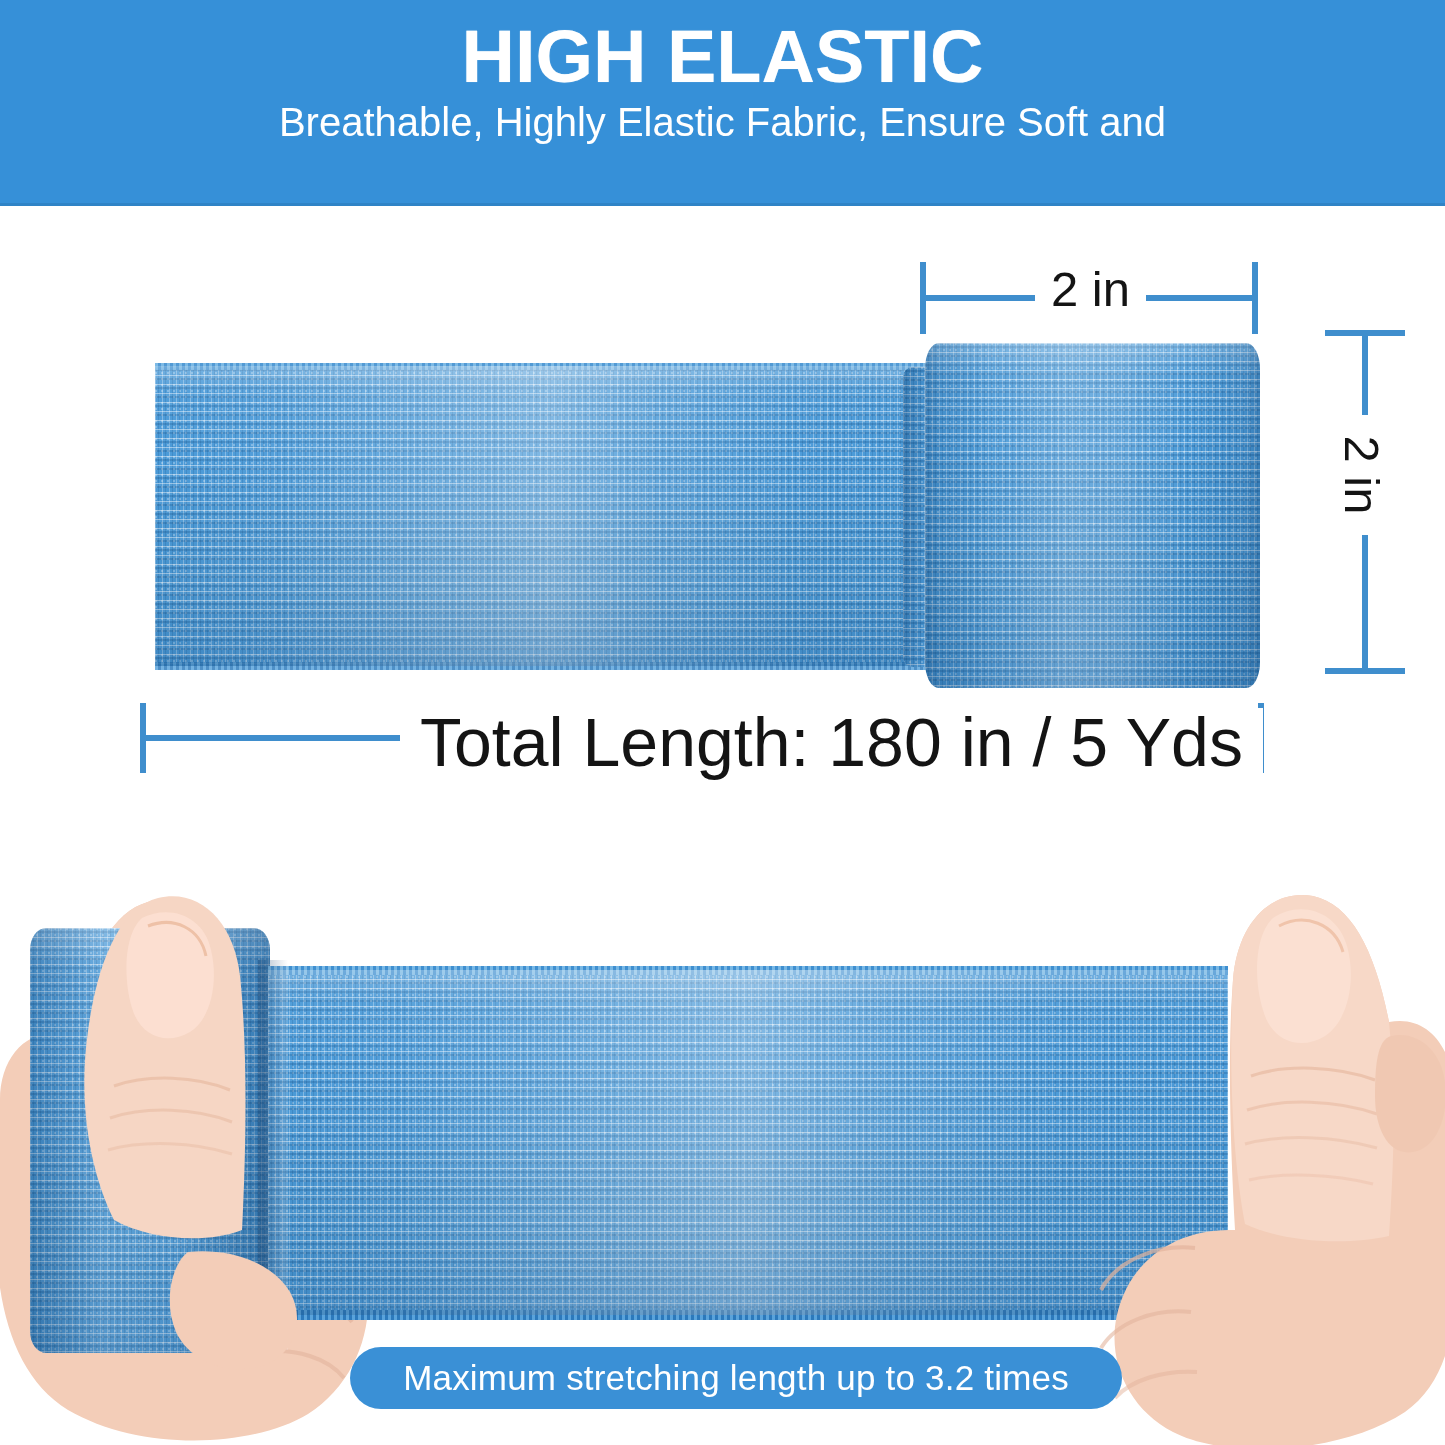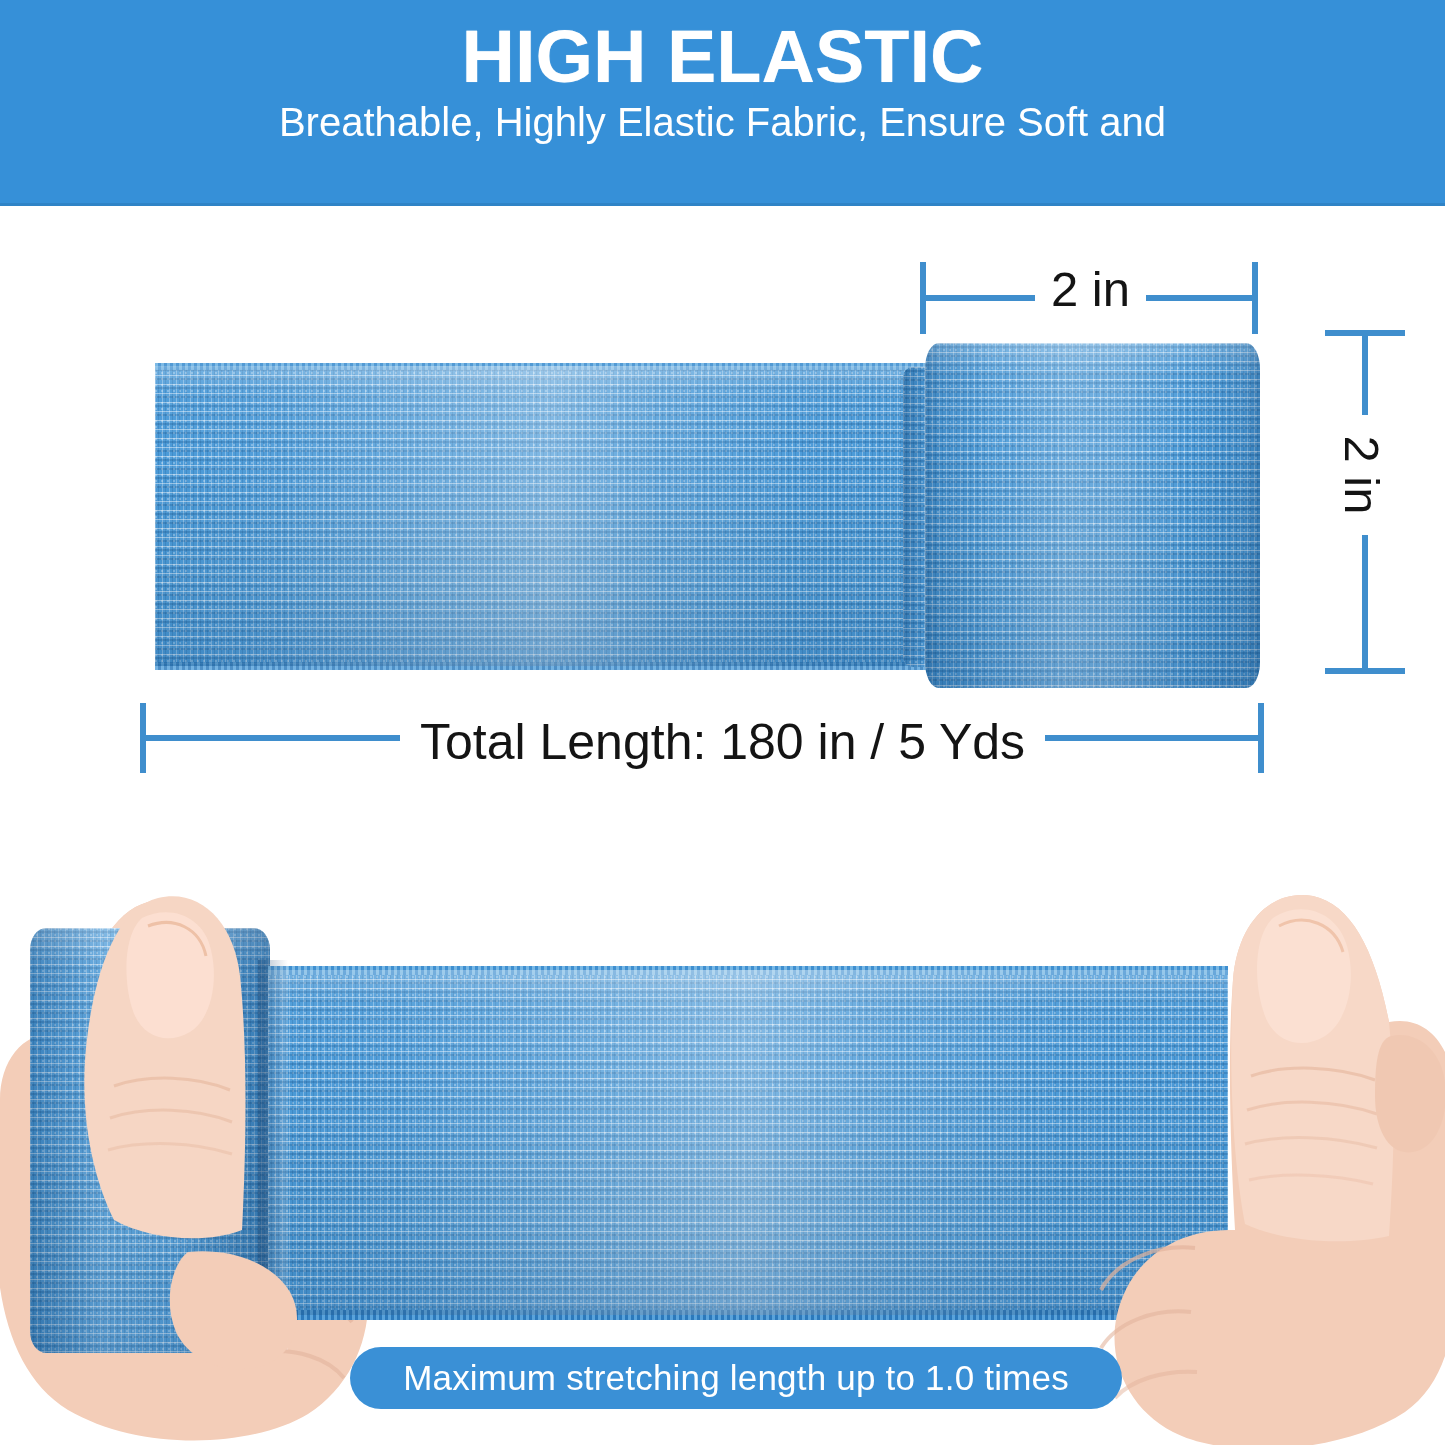--- a/index.html
+++ b/index.html
@@ -82,21 +82,21 @@
   .dim{position:absolute;}
   .dimline-h{position:absolute;height:6px;background:#3f8ecd;}
   .dimtick-v{position:absolute;width:6px;background:#3f8ecd;}
   .dimline-v{position:absolute;width:6px;background:#3f8ecd;}
   .dimtick-h{position:absolute;height:6px;background:#3f8ecd;}
   .dimlabel{position:absolute;color:#141414;font-size:49px;
     font-family:"Liberation Sans",sans-serif;white-space:nowrap;background:#fff;}
   #dim-width-label{left:1035px;top:257px;padding:0 16px;line-height:64px;}
   #dim-height-label{left:1302px;top:440px;width:120px;text-align:center;
     transform:rotate(90deg);transform-origin:center;padding:6px 0;line-height:58px;}
-  #dim-length-label{left:400px;top:708px;padding:0 20px;line-height:68px;font-size:50px;}
+  #dim-length-label{left:400px;top:708px;padding:0 20px;line-height:68px;font-size:68px;}
 
   
   #bottom-scene{position:absolute;left:0;top:800px;width:1445px;height:645px;}
   #stretched{position:absolute;left:268px;top:170px;width:960px;height:345px;}
   #stretched .edge-top{position:absolute;left:0;right:0;top:-4px;height:9px;
     background:repeating-linear-gradient(to right,#77b7e4 0 3px,#3f8fd0 3px 6px);}
   #stretched .edge-bot{position:absolute;left:0;right:0;bottom:-5px;height:10px;
     background:repeating-linear-gradient(to right,#5aa3db 0 3px,#2c79bb 3px 6px);}
   #roll-left{position:absolute;left:30px;top:128px;width:240px;height:425px;
     border-radius:16px/22px;overflow:hidden;}
@@ -238,16 +238,16 @@
         <path d="M150 448 C 112 444, 72 460, 56 490" fill="none" stroke="#e3b49c" stroke-width="4" opacity=".7"></path>
         <path d="M146 512 C 110 508, 72 522, 56 548" fill="none" stroke="#e3b49c" stroke-width="4" opacity=".6"></path>
         <path d="M152 572 C 118 570, 86 580, 70 598" fill="none" stroke="#e3b49c" stroke-width="4" opacity=".5"></path>
         <path d="M346 236 C 372 230, 396 250, 400 282 C 404 316, 392 348, 368 352
                  C 344 356, 330 330, 330 296 C 330 266, 332 240, 346 236 Z" fill="#f0c8b2"></path>
       </g>
     </svg>
   </div>
 
   <div id="badge">
-    <span id="badge-text">Maximum stretching length up to 1.0 times</span>
+    <span id="badge-text">Maximum stretching length up to 3.2 times</span>
   </div>
 
 </div>
 
 </body></html>

